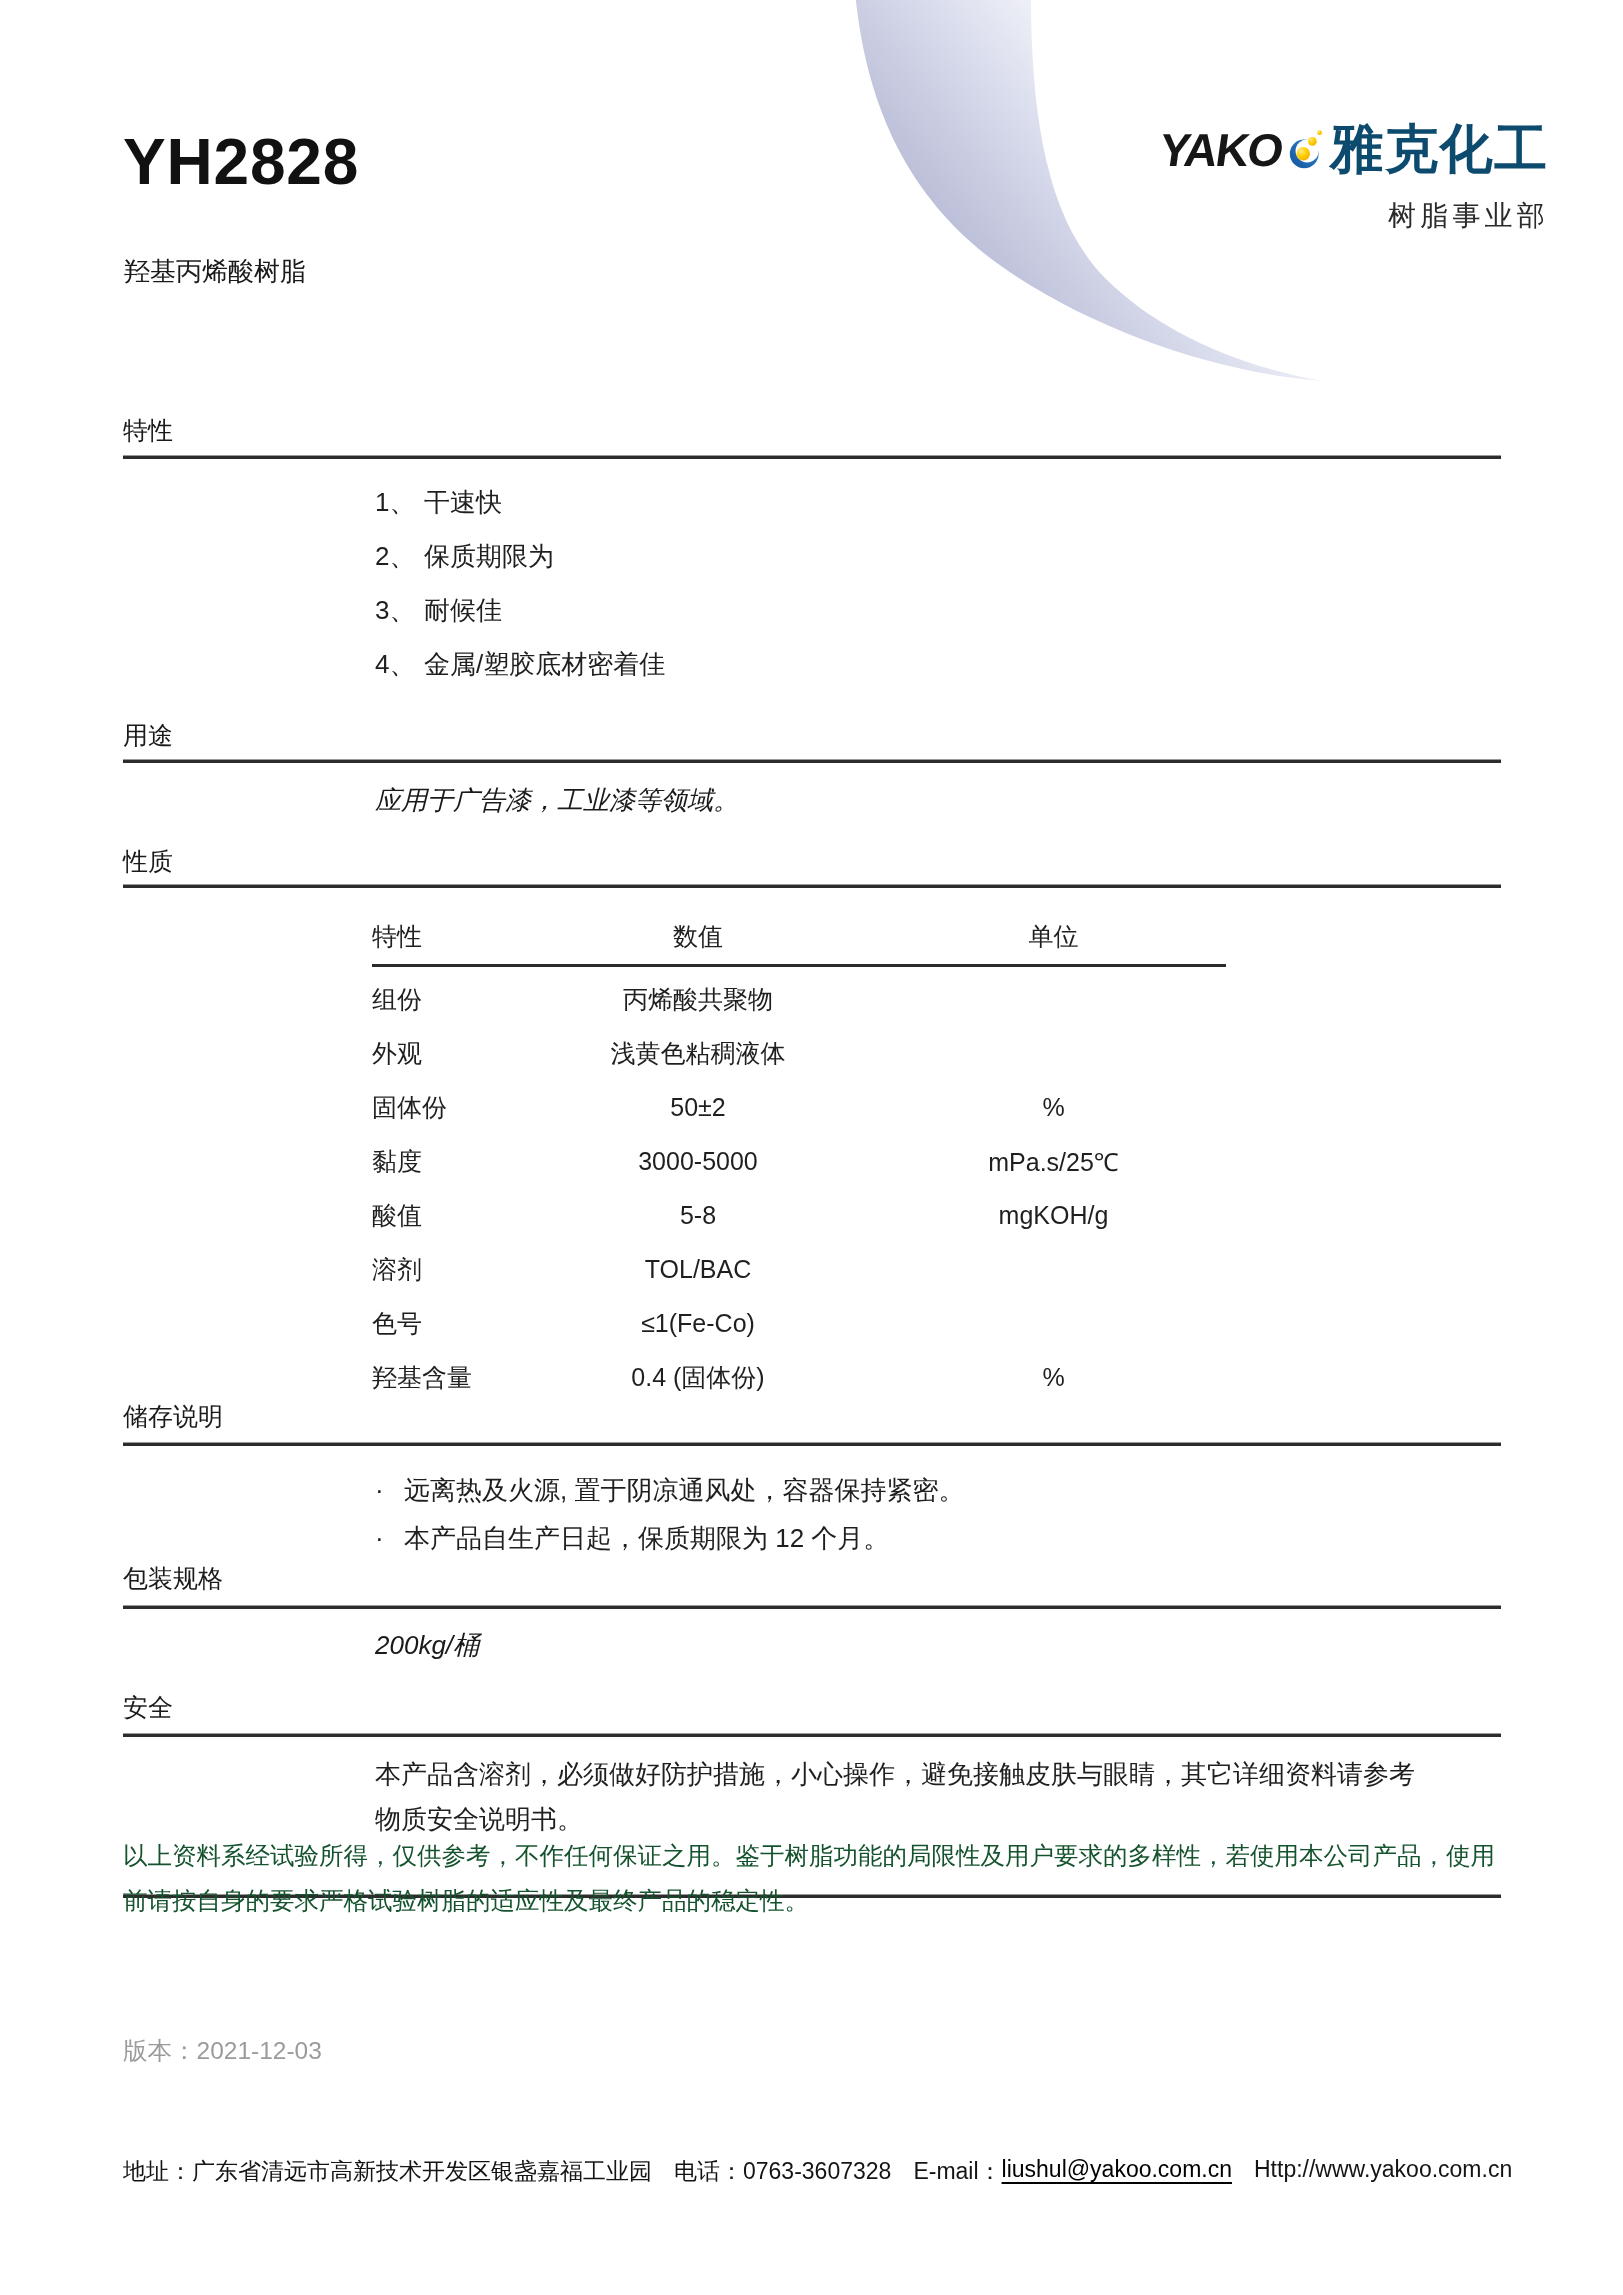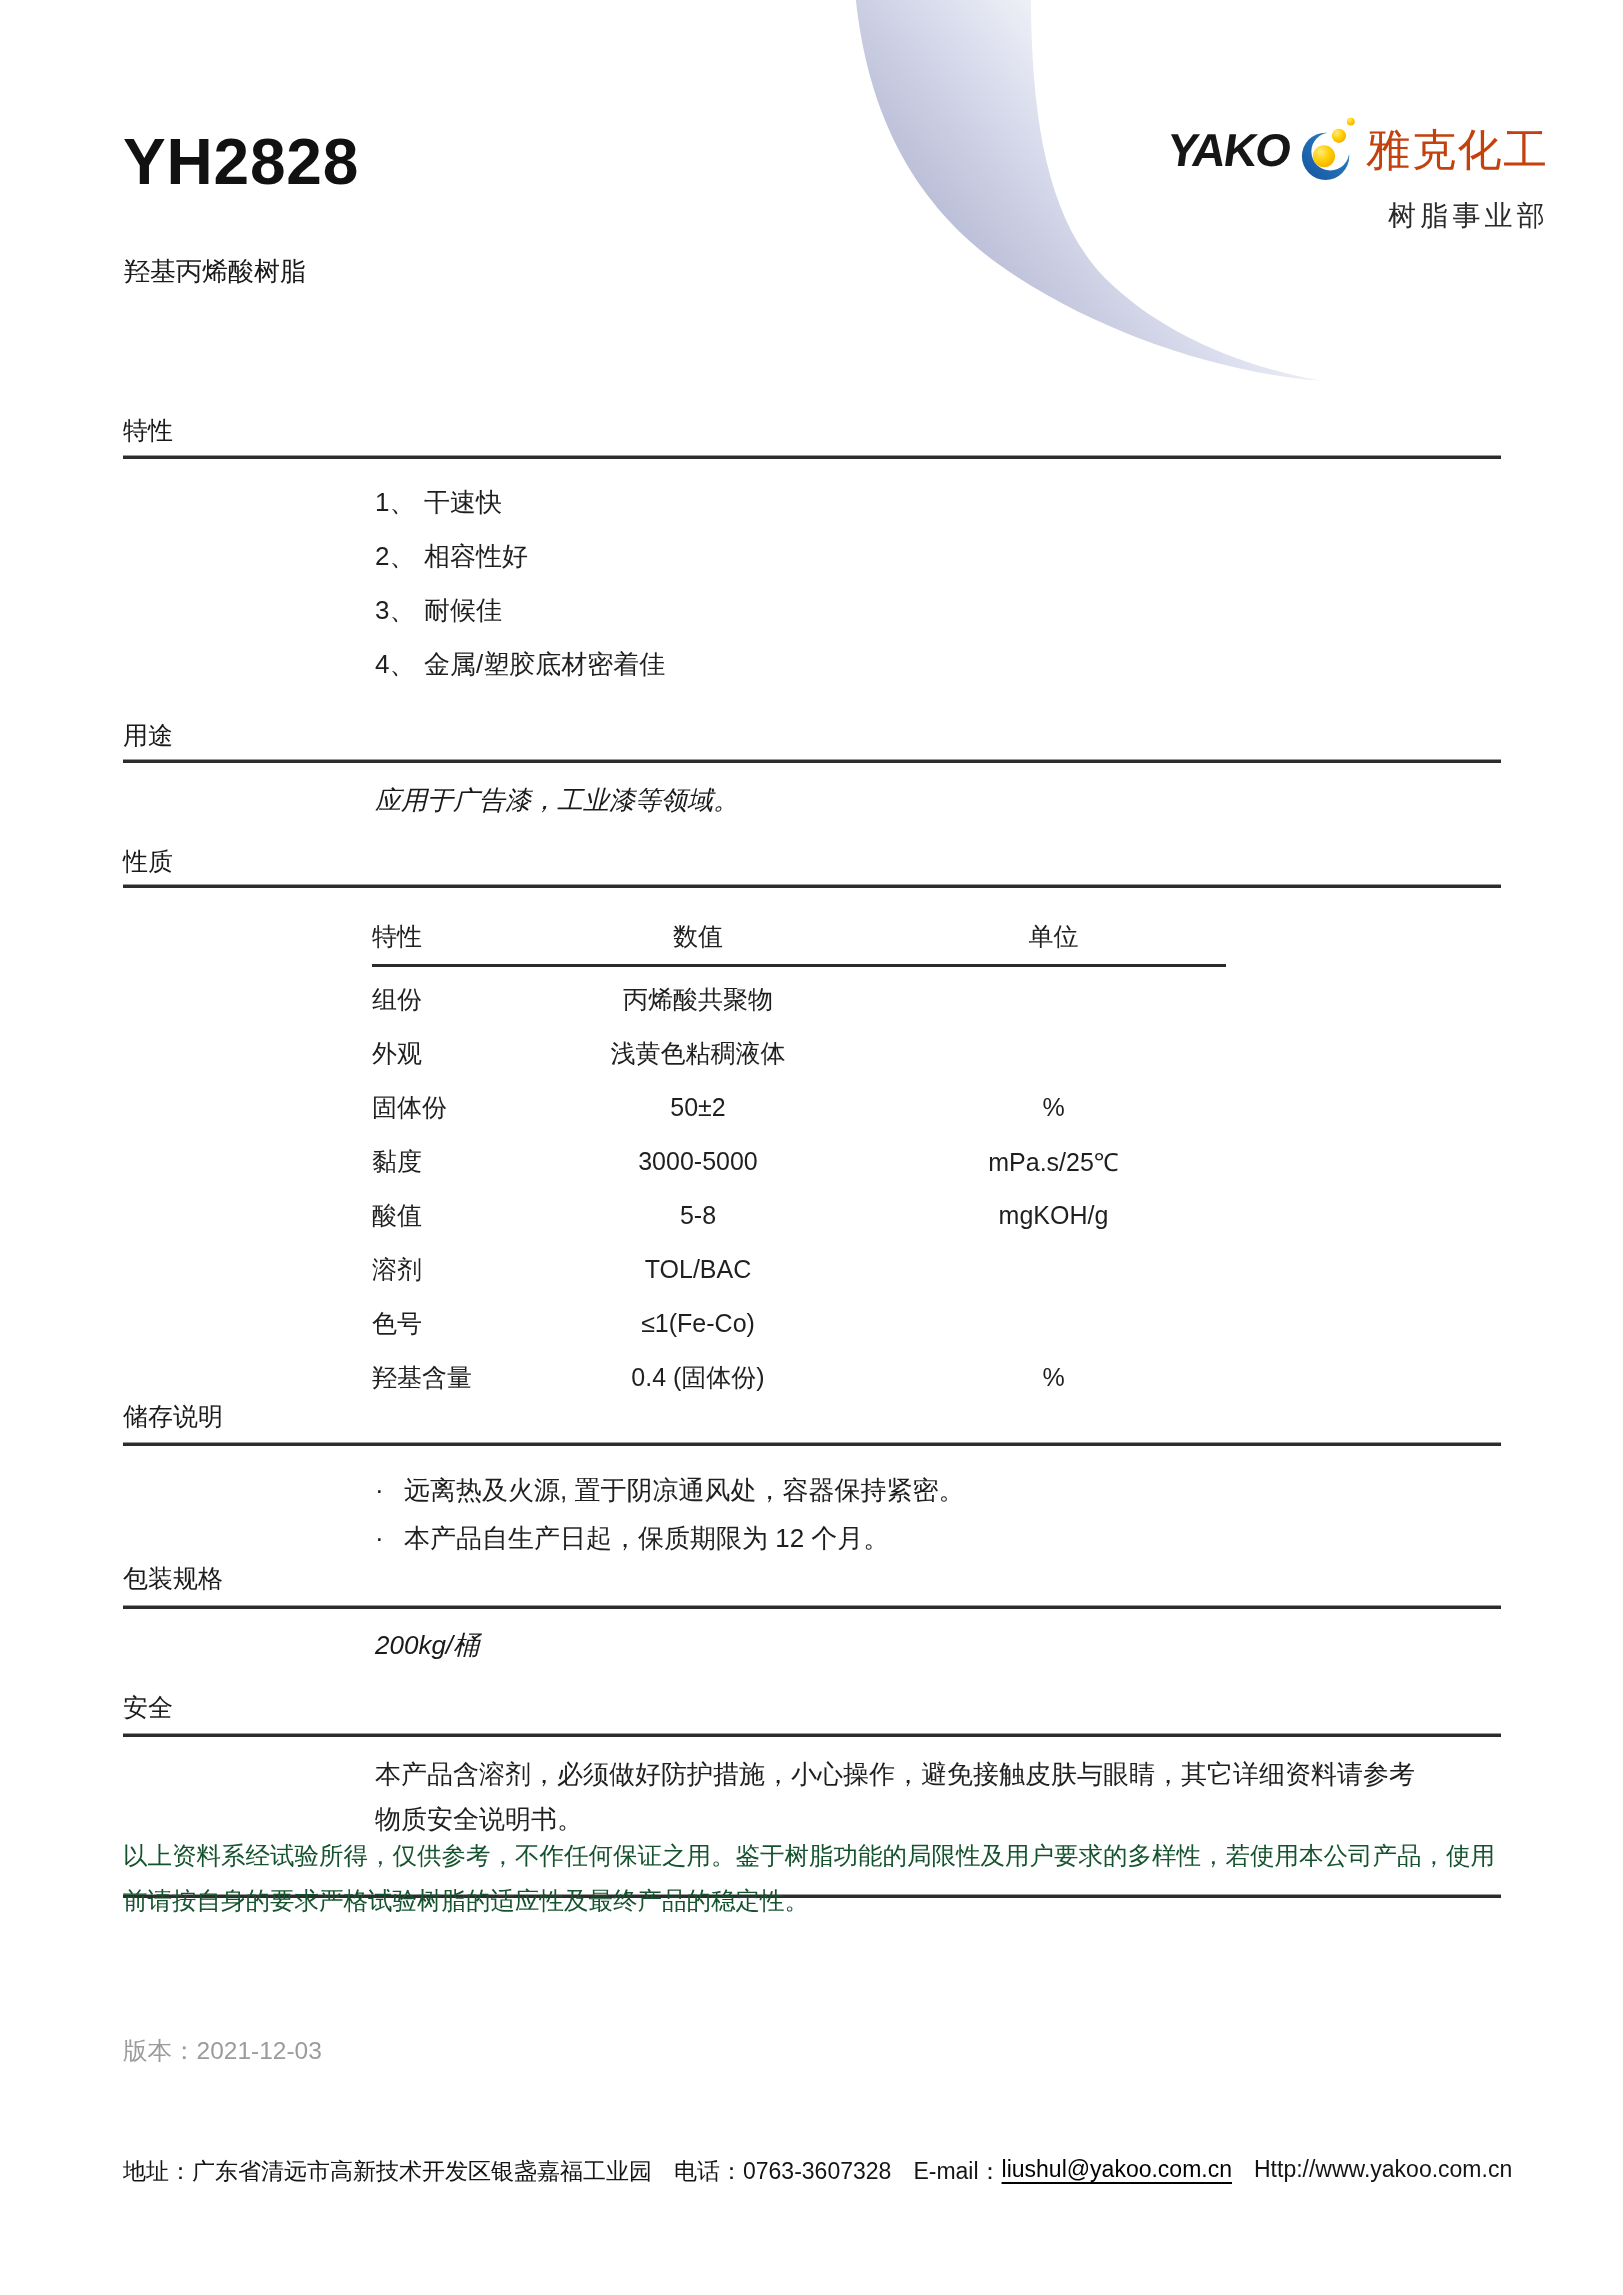--- a/index.html
+++ b/index.html
@@ -17,21 +17,21 @@
   #swoosh { left:795px; top:0; width:558px; height:406px; pointer-events:none; }
 
   
   #page-title { left:123px; top:125px; font-size:64px; font-weight:bold; letter-spacing:0.8px; color:#111; }
   #product-subtitle { left:124px; top:254px; font-size:26px; color:#1a1a1a; }
 
   #logo-block { left:1160px; top:112px; width:389px; }
   #logo-row { display:flex; align-items:center; justify-content:flex-end; }
   #logo-yako { font-size:46px; font-weight:bold; letter-spacing:-1.7px; transform:skewX(-8deg); color:#161616; }
   #logo-emblem { width:71px; height:76px; margin:0 1.7px 0 3.4px; }
-  #logo-cn { font-size:44px; font-weight:normal; letter-spacing:1.7px; color:#c2410c; white-space:nowrap; }
+  #logo-cn { font-size:53px; font-weight:bold; letter-spacing:1.7px; color:#0c4a6e; white-space:nowrap; }
   #division { margin-top:8.5px; text-align:right; font-size:28px; letter-spacing:4.2px; color:#2b2b2b; }
 
   
   .section-label { left:123px; font-size:25px; color:#1a1a1a; }
   .rule { left:123px; width:1378px; height:4.2px; background:#2c2c2c; border-top:0.8px solid #9a9a9a; }
   .indent-text { left:375px; font-size:26px; color:#1a1a1a;font-style:italic; }
 
   
   #features-list { left:375px; top:475px; font-size:26px; }
   .feature-item { height:54px; line-height:54px; display:flex; }
@@ -109,21 +109,21 @@
 
 <div class="abs section-label" style="top:414px">特性</div>
 <div class="abs rule" style="top:455px"></div>
 <div id="features-list" class="abs">
   <div class="feature-item">
     <span class="feature-num">1、</span>
     <span>干速快</span>
   </div>
   <div class="feature-item">
     <span class="feature-num">2、</span>
-    <span>相容性好</span>
+    <span>保质期限为</span>
   </div>
   <div class="feature-item">
     <span class="feature-num">3、</span>
     <span>耐候佳</span>
   </div>
   <div class="feature-item">
     <span class="feature-num">4、</span>
     <span>金属/塑胶底材密着佳</span>
   </div>
 </div>

